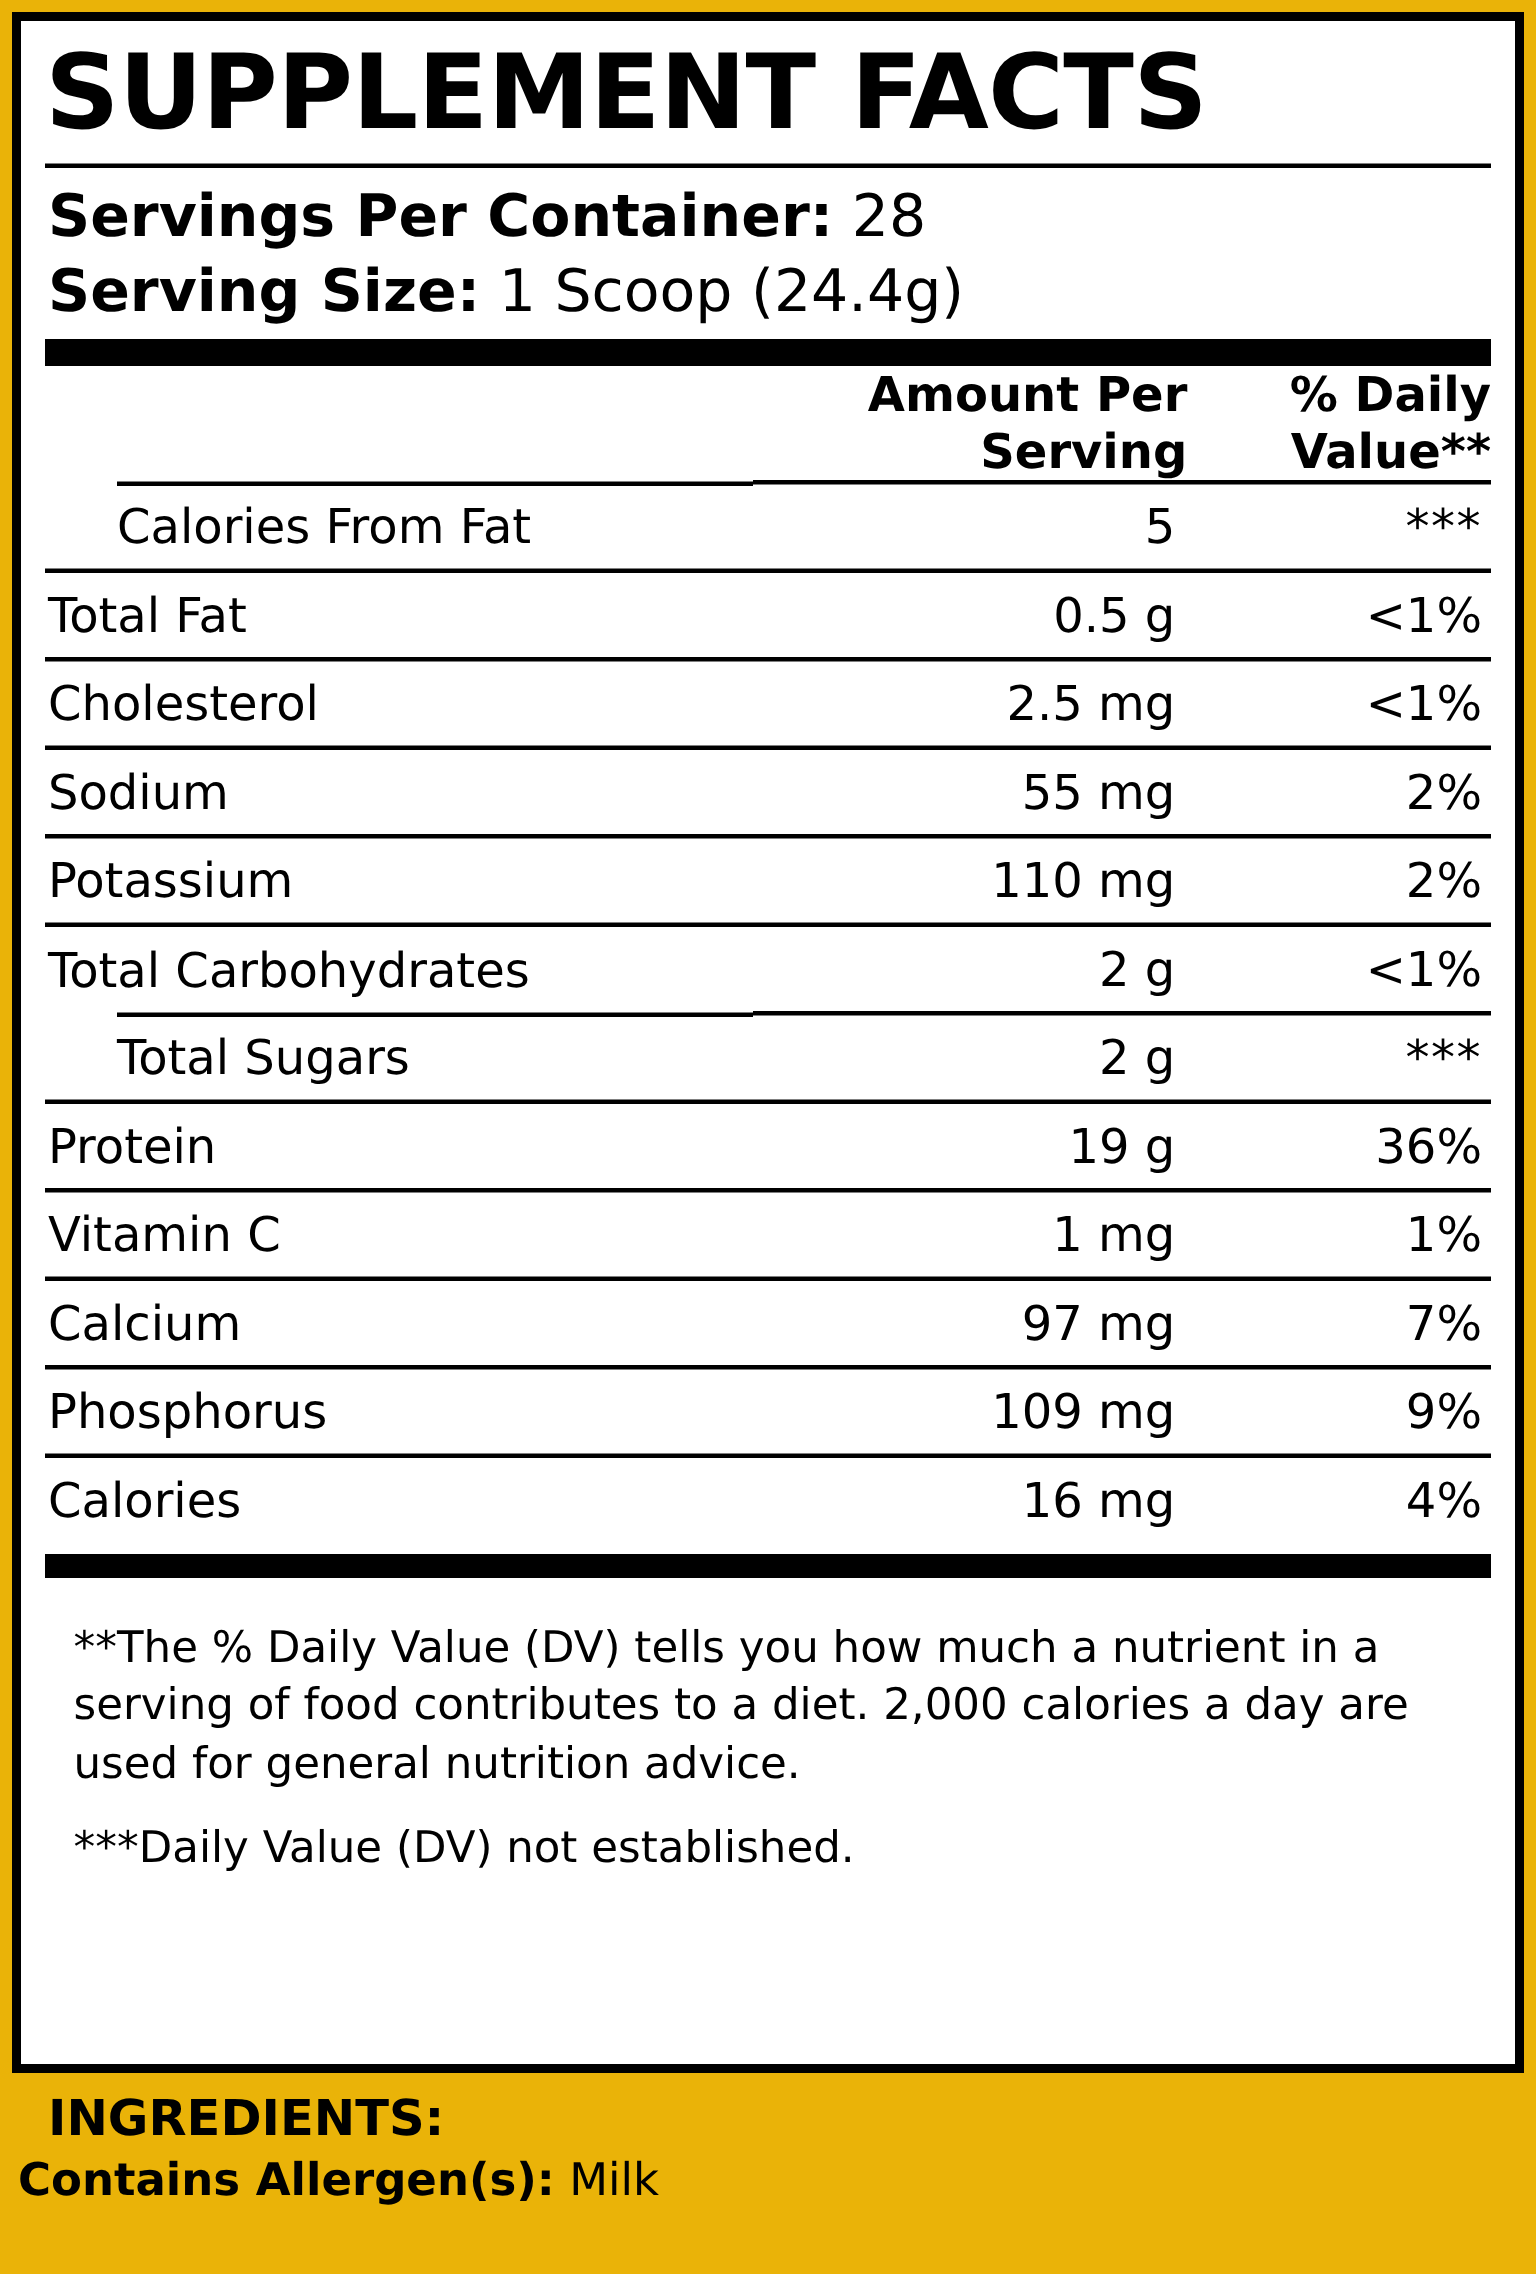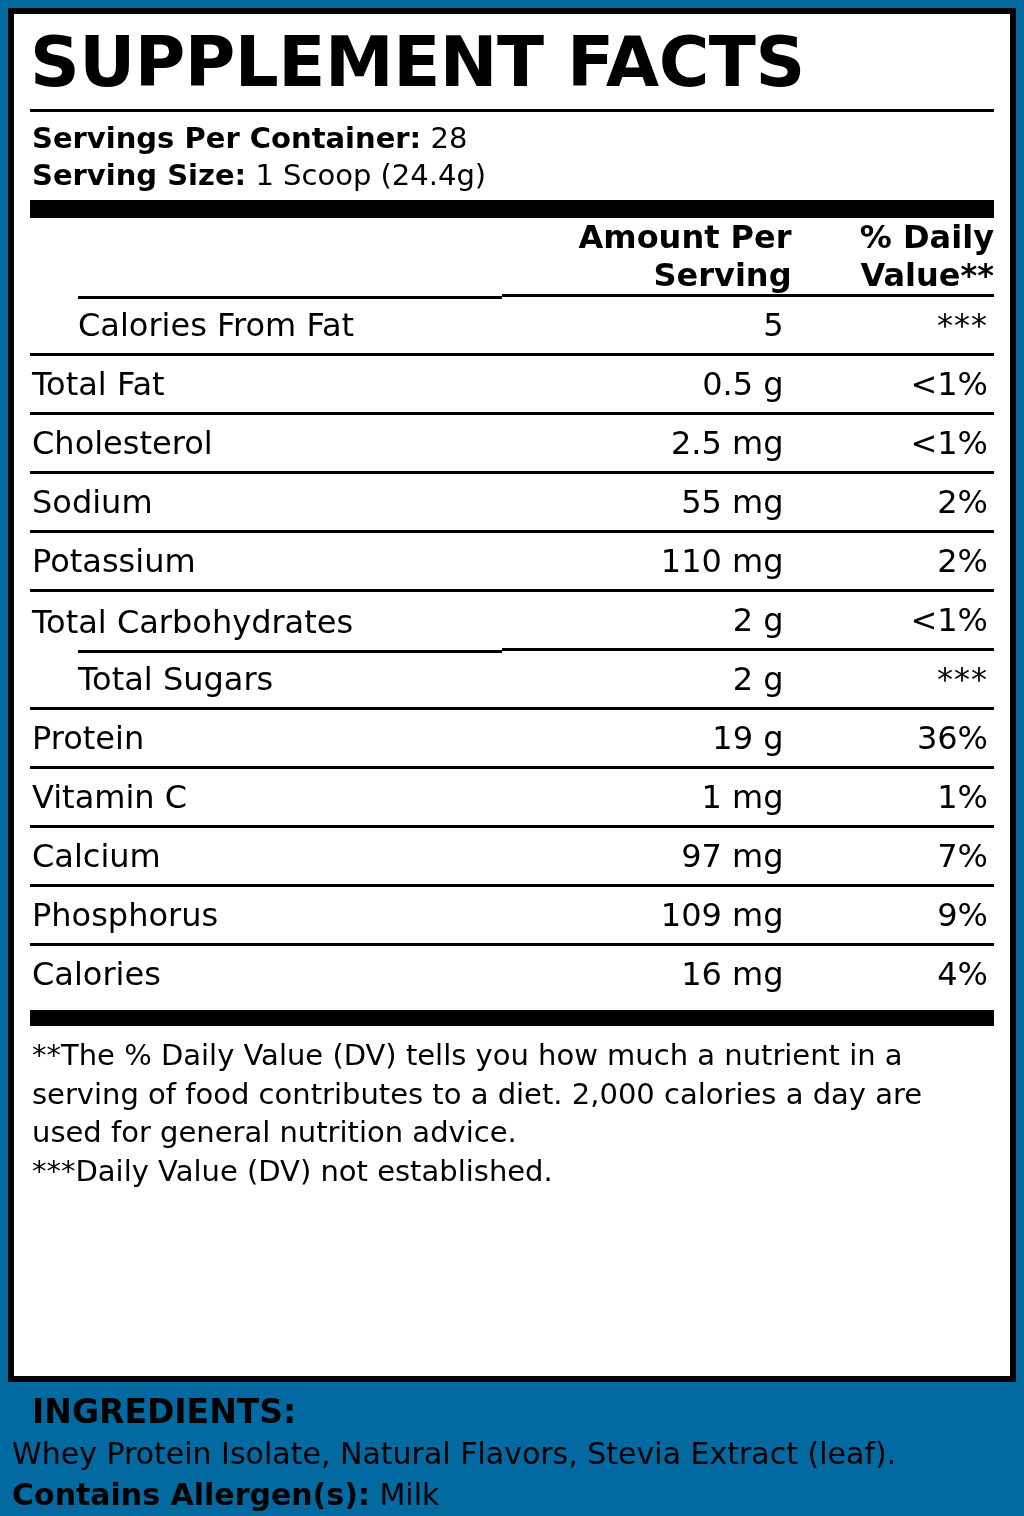--- a/index.html
+++ b/index.html
@@ -12,21 +12,21 @@
     height: 1516px;
     font-family: "DejaVu Sans", sans-serif;
     color: #000000;
     -webkit-font-smoothing: antialiased;
   }
   .label {
     position: relative;
     width: 1024px;
     height: 1516px;
     box-sizing: border-box;
-    background: #0369a1;
+    background: #eab308;
   }
   .panel {
     position: absolute;
     left: 8px;
     top: 8px;
     width: 1008px;
     height: 1374px;
     box-sizing: border-box;
     border: 6px solid #000000;
     background: #ffffff;
@@ -52,21 +52,21 @@
   }
   .rule-thick2 {
     height: 16px;
     background: #000000;
     margin: 0;
   }
   .servings {
     padding: 8px 0 6px 2px;
   }
   .servings div {
-    font-size: 29px;
+    font-size: 39px;
     line-height: 1.28;
     white-space: nowrap;
   }
   .servings b { font-weight: bold; }
   table.facts {
     width: 100%;
     border-collapse: collapse;
     table-layout: fixed;
   }
   table.facts td, table.facts th {
@@ -105,21 +105,21 @@
     top: 0;
     height: 3px;
     background: #000;
   }
   .stars { letter-spacing: 1px; }
 
   .footnotes {
     padding: 10px 2px 0 2px;
   }
   .footnotes p {
-    margin: 0;
+    margin: 17px;
     font-size: 29px;
     line-height: 1.33;
   }
   .ingredients {
     position: absolute;
     left: 8px;
     top: 1392px;
     width: 1008px;
     padding: 0 4px;
     box-sizing: border-box;
@@ -258,20 +258,19 @@
 
     <div class="footnotes">
       <p>**The % Daily Value (DV) tells you how much a nutrient in a serving of food contributes to a diet. 2,000 calories a day are used for general nutrition advice.</p>
       <p>***Daily Value (DV) not established.</p>
     </div>
 
   </div>
 
   <div class="ingredients">
     <div class="ing-head">INGREDIENTS:</div>
-    <div class="ing-body">Whey Protein Isolate, Natural Flavors, Stevia Extract (leaf).</div>
     <div class="allergen">
       <b>Contains Allergen(s):</b>
       <span>Milk</span>
     </div>
   </div>
 
 </div>
 
 </body></html>

